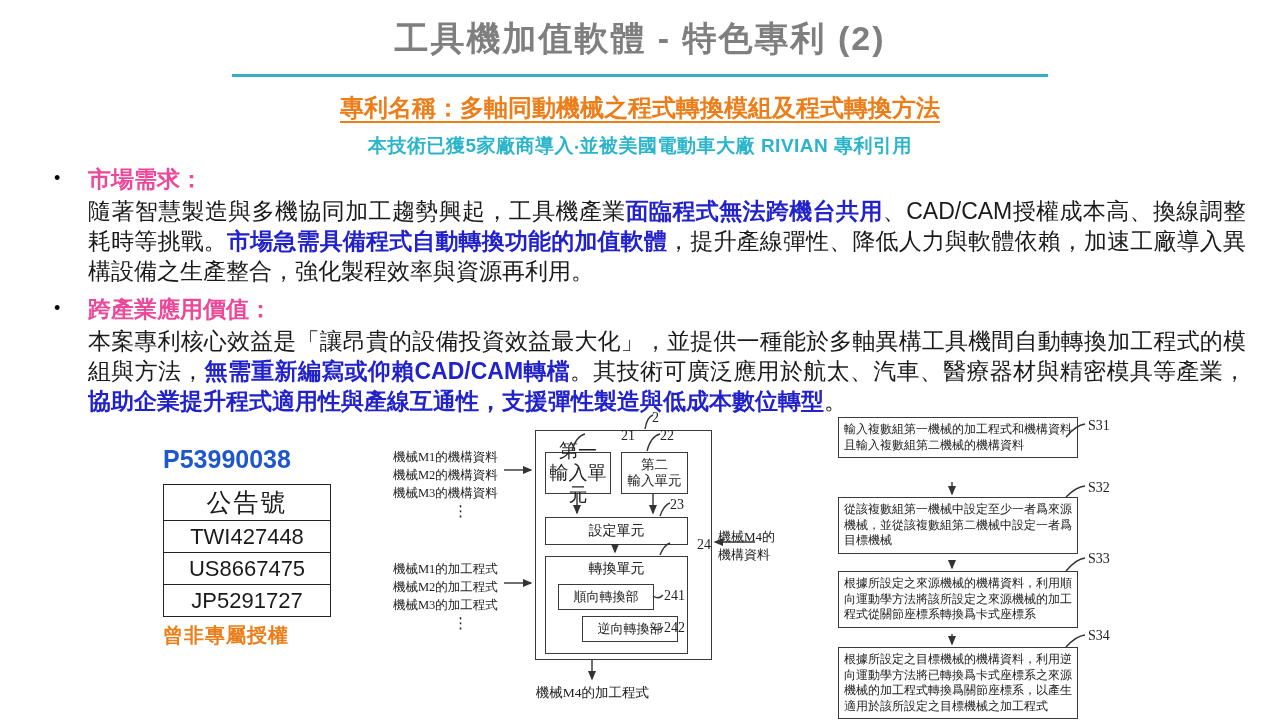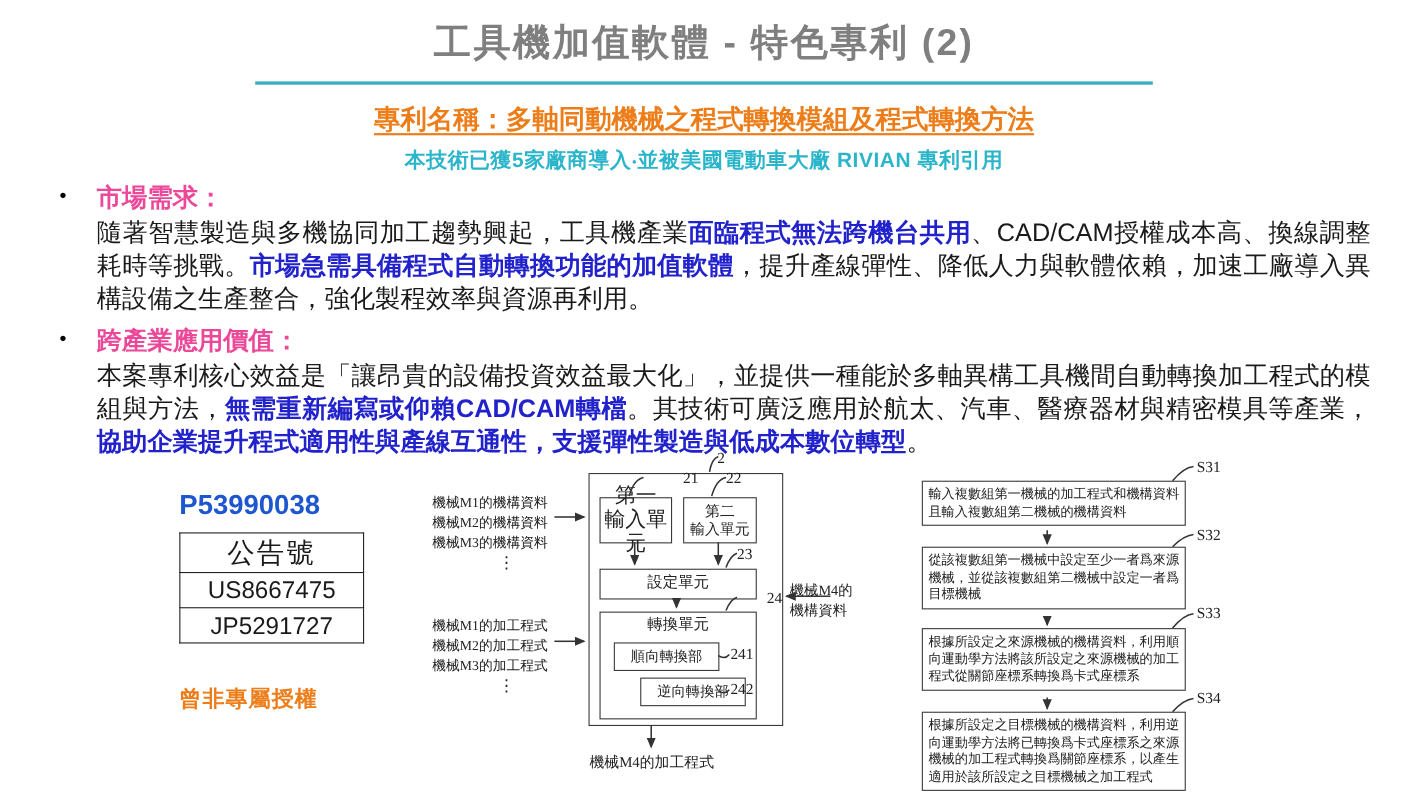--- a/index.html
+++ b/index.html
@@ -79,20 +79,23 @@
 <div class="abs bullet-head" style="left:88px;top:294px;">跨產業應用價值：</div>
 <div class="abs para" style="top:326px;"><span>本案專利核心效益是「讓昂貴的設備投資效益最大化」，並提供一種能於多軸異構工具機間自動轉換加工程式的模組與方法，</span><span class="hl">無需重新編寫或仰賴CAD/CAM轉檔</span><span>。其技術可廣泛應用於航太、汽車、醫療器材與精密模具等產業，</span><span class="hl">協助企業提升程式適用性與產線互通性，支援彈性製造與低成本數位轉型</span><span>。</span></div>
 
 <div class="abs proj-id">P53990038</div>
 <table class="abs pub-table">
   <tbody>
       <tr>
         <th>公告號</th>
       </tr>
   <tr>
+        <td>TWI427448</td>
+      </tr>
+  <tr>
         <td>US8667475</td>
       </tr>
   <tr>
         <td>JP5291727</td>
       </tr>
 </tbody>
   </table>
 <div class="abs license">曾非專屬授權</div>
 
 <div class="fig">
@@ -134,21 +137,21 @@
   <div class="pbox" style="left:582px;top:616px;width:94px;height:24px;font-size:13px;">逆向轉換部</div>
   <div class="fig-ref" style="left:664px;top:620px;">242</div>
 
   <div class="fig-label" style="left:718px;top:528px;white-space:pre-line;font-size:13px;">機械M4的
 機構資料</div>
 
   <div class="fig-label" style="left:510px;top:684px;width:165px;text-align:center;font-size:13.5px;">機械M4的加工程式</div>
 </div>
 
 <div>
-  <div class="fstep" style="top:437px;">輸入複數組第一機械的加工程式和機構資料且輸入複數組第二機械的機構資料</div>
+  <div class="fstep" style="top:417px;">輸入複數組第一機械的加工程式和機構資料且輸入複數組第二機械的機構資料</div>
   <div class="fref" style="left:1088px;top:418px;">S31</div>
 
   <div class="fstep" style="top:497px;">從該複數組第一機械中設定至少一者爲來源機械，並從該複數組第二機械中設定一者爲目標機械</div>
   <div class="fref" style="left:1088px;top:480px;">S32</div>
 
   <div class="fstep" style="top:571px;">根據所設定之來源機械的機構資料，利用順向運動學方法將該所設定之來源機械的加工程式從關節座標系轉換爲卡式座標系</div>
   <div class="fref" style="left:1088px;top:551px;">S33</div>
 
   <div class="fstep" style="top:647px;">根據所設定之目標機械的機構資料，利用逆向運動學方法將已轉換爲卡式座標系之來源機械的加工程式轉換爲關節座標系，以產生適用於該所設定之目標機械之加工程式</div>
   <div class="fref" style="left:1088px;top:628px;">S34</div>

